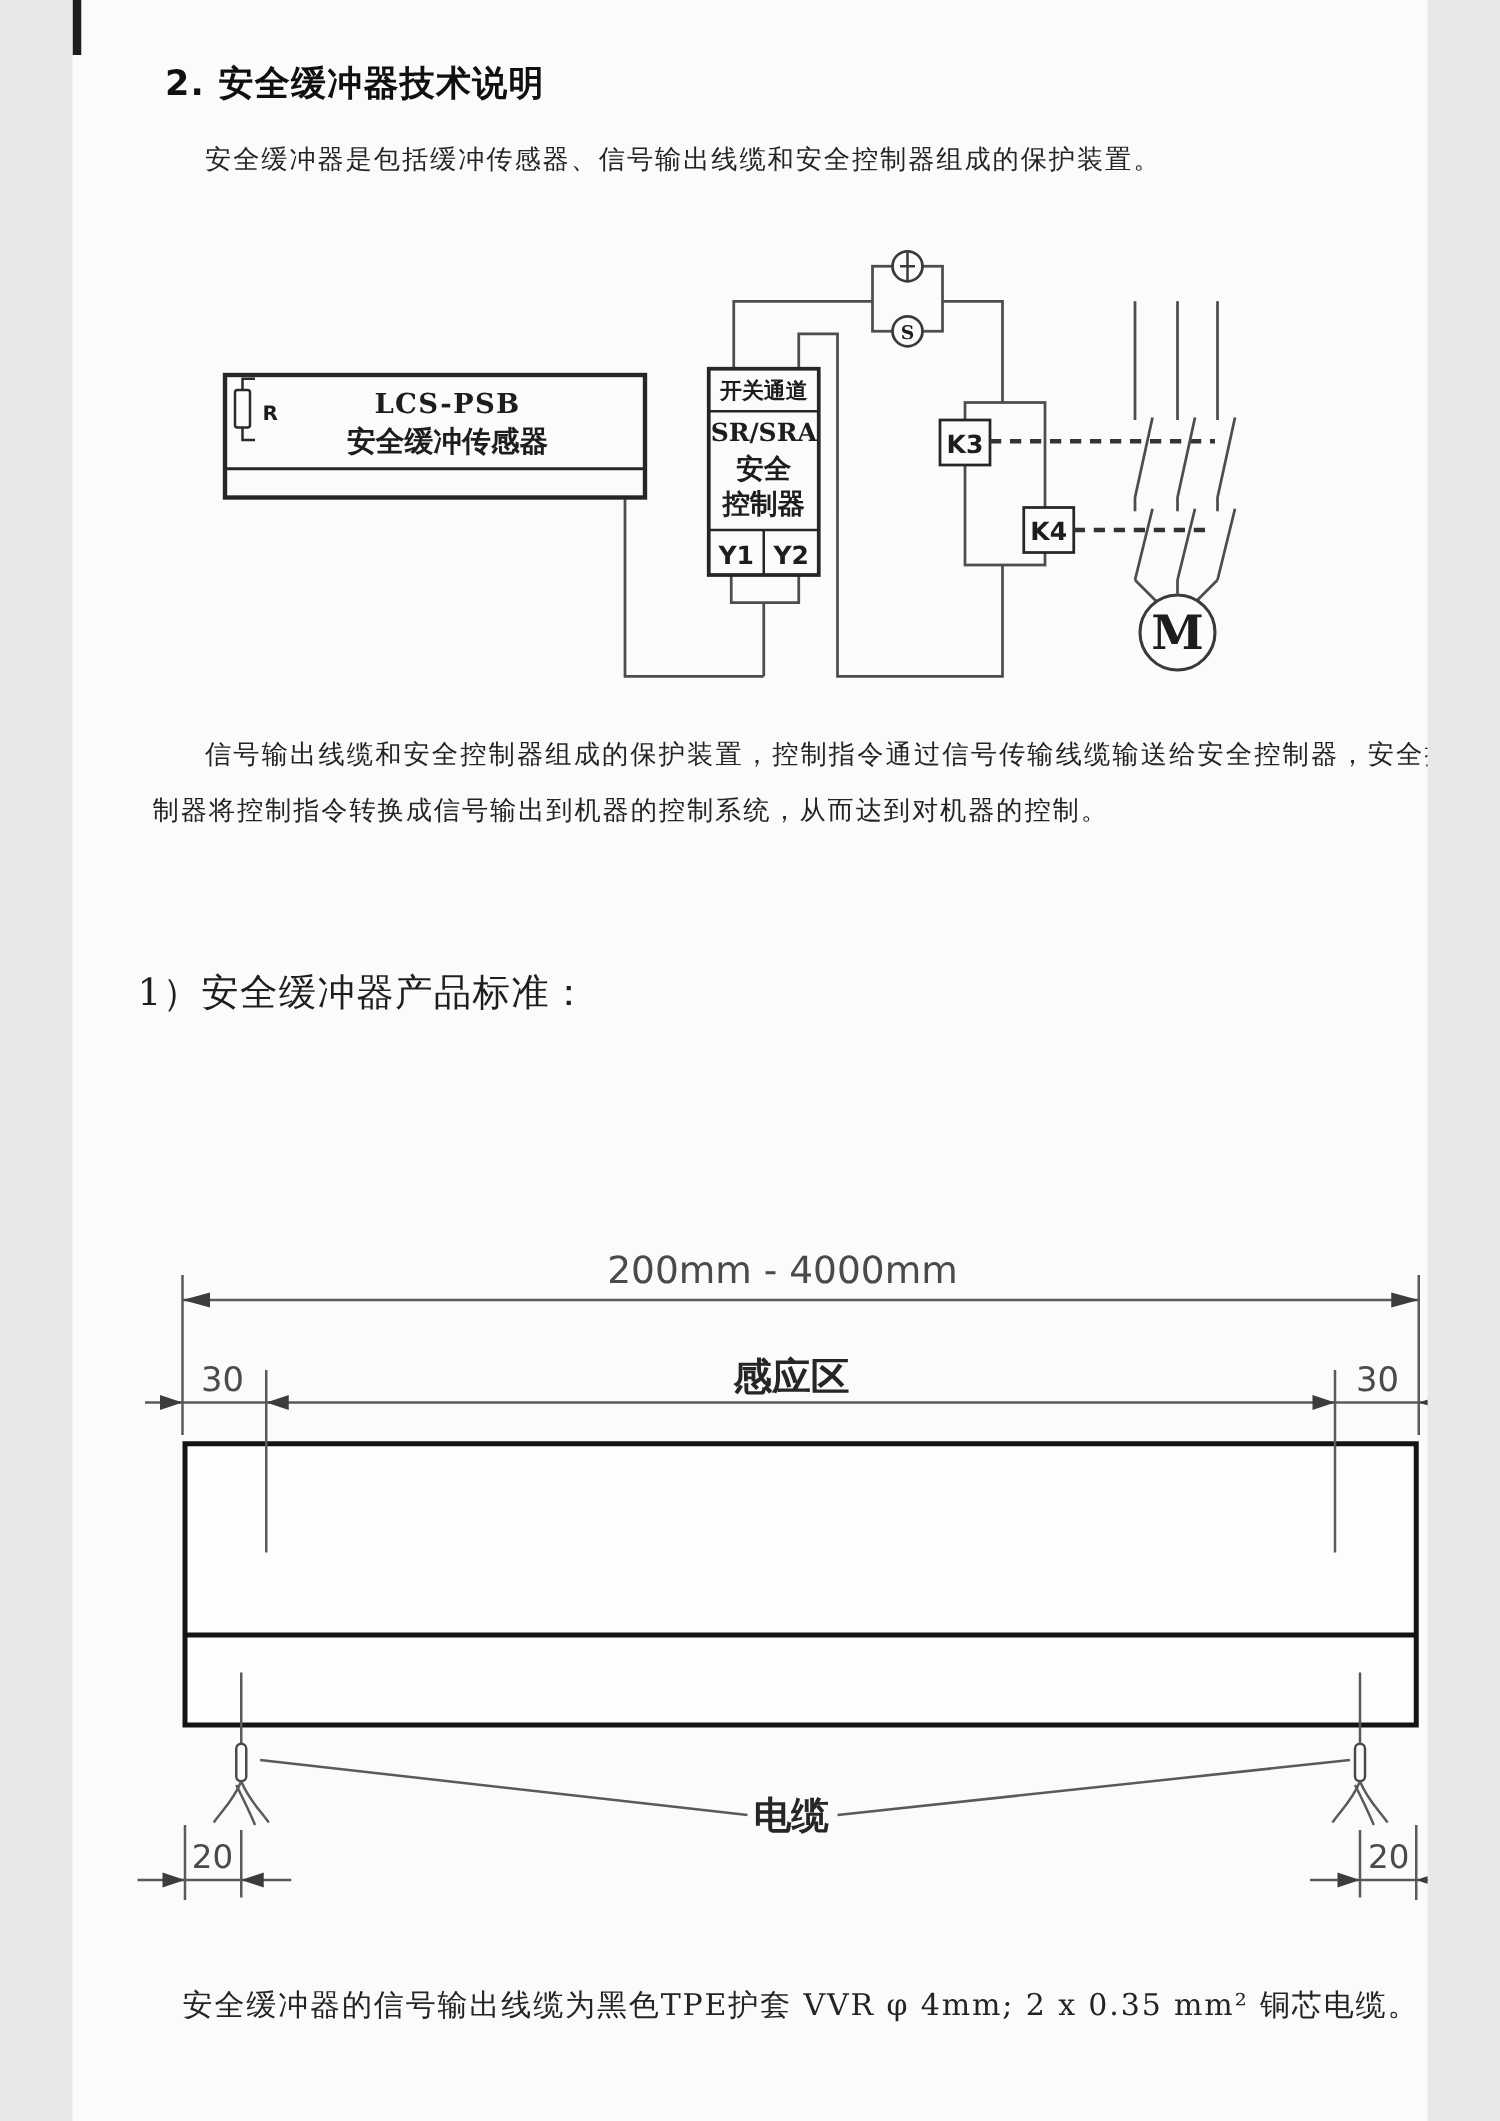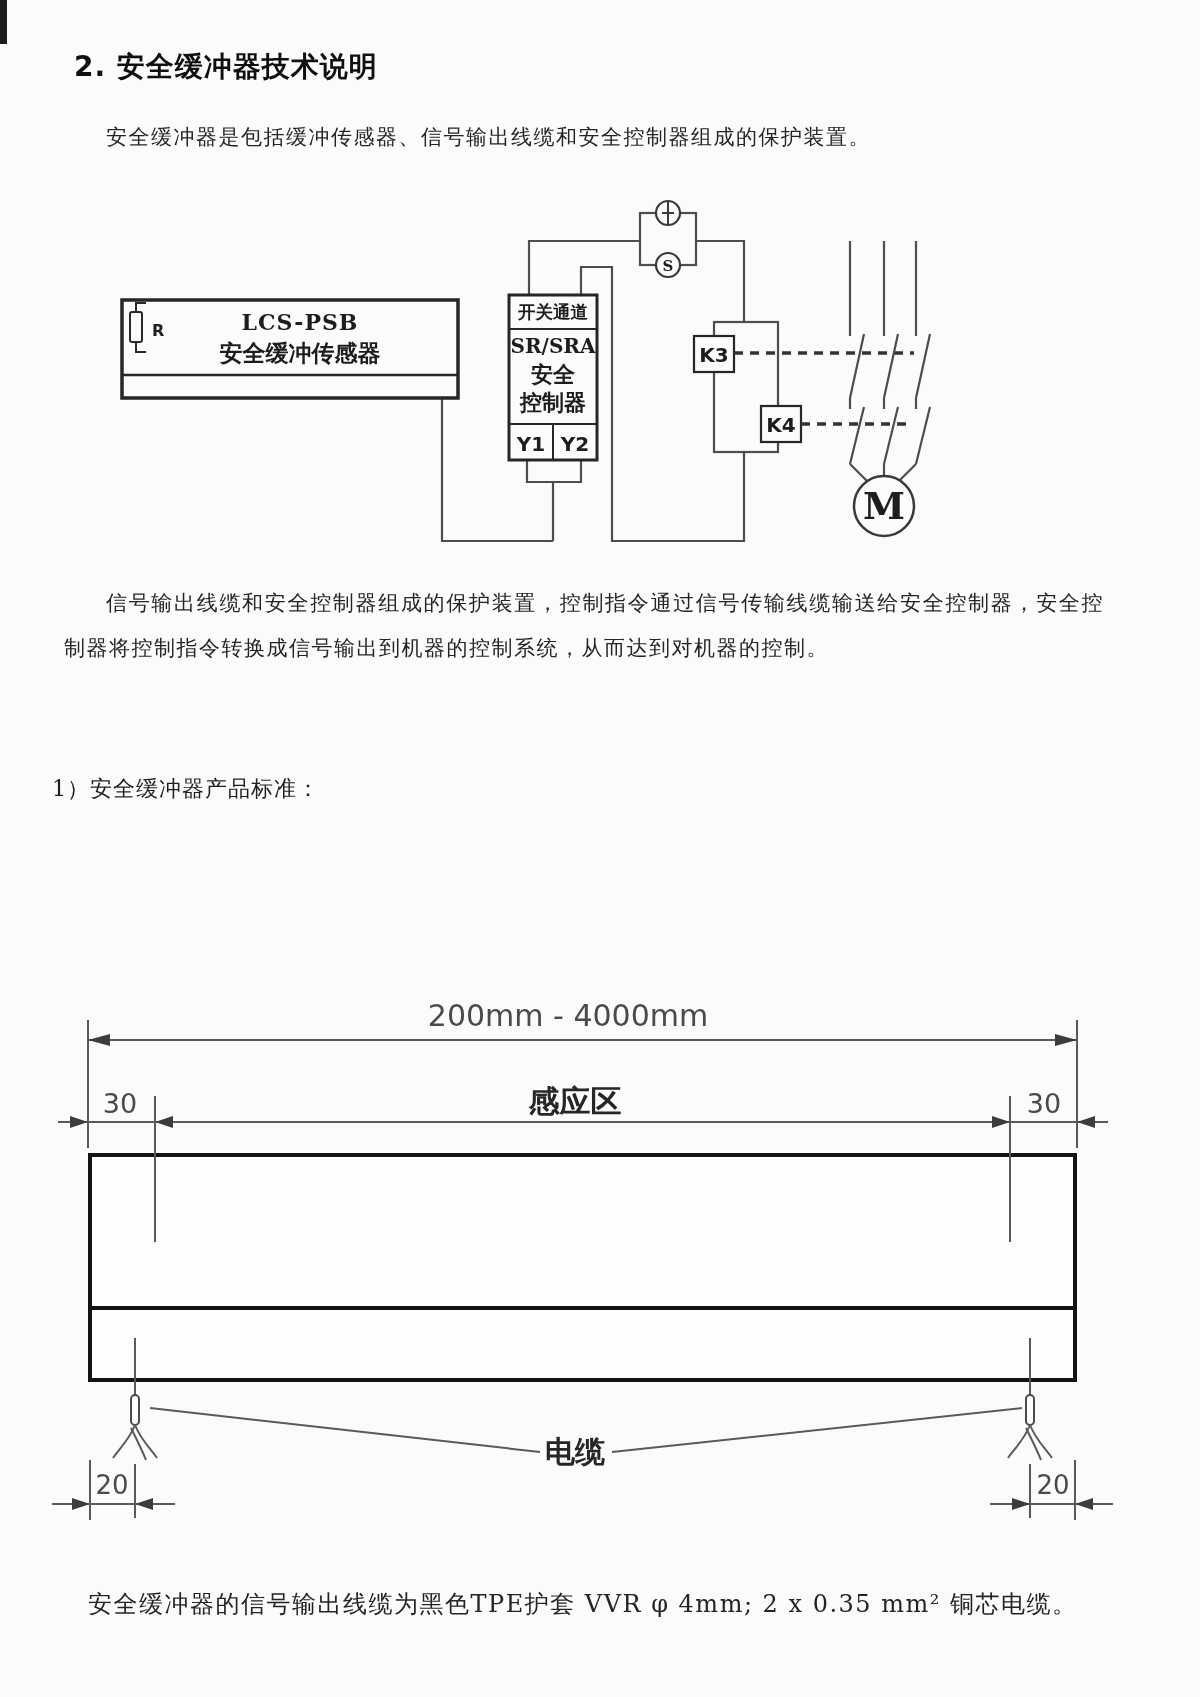--- a/index.html
+++ b/index.html
@@ -1,38 +1,38 @@
 <!DOCTYPE html>
 <html><head>
 <meta charset="utf-8">
 <style>
   html,body { margin:0; padding:0; background:#e8e8e6; }
   .page {
-    position:relative; width:1200px; height:1697px; margin:0 auto;
+    position:relative; width:1084px; height:1697px; margin:0 auto;
     background:#fbfbfa; overflow:hidden;
     font-family:"DejaVu Serif", serif; color:#242424;
   }
   .artifact { position:absolute; left:0; top:0; width:7px; height:44px; background:#1c1c1c; }
   .h {
     position:absolute; top:48px; left:74px; margin:0;
     font-family:"DejaVu Sans", sans-serif; font-weight:700;
     font-size:28px; color:#101010; letter-spacing:1px;
   }
   .para {
     position:absolute; left:64px; width:1040px; margin:0;
     font-size:21px; letter-spacing:1.5px; text-align:justify;
     text-indent:2em; color:#242424;
   }
-  .intro { top:122px; line-height:30px; }
+  .intro { top:112px; line-height:30px; }
   .op    { top:581px; line-height:45px; }
   .std   { top:833px; line-height:34px; }
   .cab   { top:1588px; text-indent:1em; font-size:24px; }
   .subhead {
     position:absolute; top:774px; left:52px; margin:0;
-    font-size:22px; letter-spacing:1px; color:#1e1e1e; font-weight:400;
+    font-size:30px; letter-spacing:1px; color:#1e1e1e; font-weight:400;
   }
   svg.circuit { position:absolute; top:170px; left:0; }
   svg.dims    { position:absolute; top:930px; left:0; }
 
   
   .wire   { stroke:#4d4d4d; stroke-width:2.2; fill:none; }
   .boxln  { stroke:#262626; fill:#fbfbfa; }
   .dash   { stroke:#333333; stroke-width:3.5; fill:none; stroke-dasharray:9 7; }
   .dimln  { stroke:#5a5a5a; stroke-width:2; fill:none; }
   .arr    { fill:#3c3c3c; stroke:none; }

